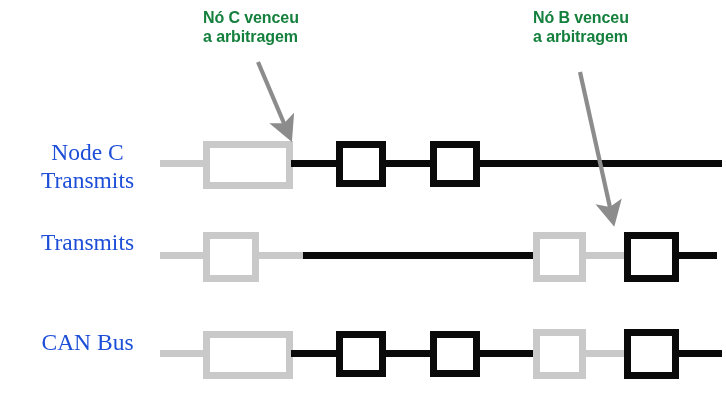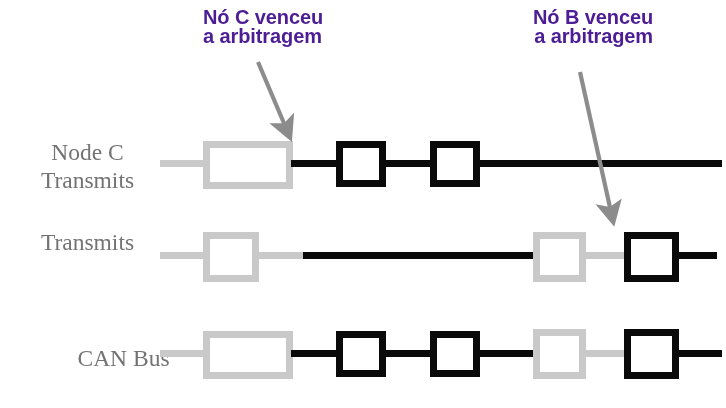--- a/index.html
+++ b/index.html
@@ -14,34 +14,34 @@
     background: #ffffff;
     overflow: hidden;
     font-family: "Liberation Serif", serif;
   }
 
   
   .callout {
     position: absolute;
     font-family: "Liberation Sans", sans-serif;
     font-weight: bold;
-    font-size: 20px;
+    font-size: 16px;
     line-height: 19px;
-    color: #4c1d95;
+    color: #15803d;
     white-space: nowrap;
     letter-spacing: -0.1px;
   }
 
   
   .rowlabel {
     position: absolute;
     font-family: "Liberation Serif", serif;
     font-size: 23.5px;
     line-height: 28px;
-    color: #737373;
+    color: #1d4ed8;
     text-align: center;
     width: 175px;
     left: 0;
   }
   .rowlabel span { display: block; }
 
   
   .seg {
     position: absolute;
     box-sizing: border-box;
@@ -103,21 +103,21 @@
     <div class="seg line-gray" style="left:160px; top:252px; width:45px;"></div>
     <div class="seg box-gray" style="left:203px; top:232px; width:56px; height:50px;"></div>
     <div class="seg line-gray" style="left:257px; top:252px; width:48px;"></div>
     <div class="seg line-black" style="left:303px; top:252px; width:232px;"></div>
     <div class="seg box-gray" style="left:533px; top:232px; width:53px; height:50px;"></div>
     <div class="seg line-gray" style="left:584px; top:252px; width:42px;"></div>
     <div class="seg box-black" style="left:624px; top:232px; width:55px; height:50px;"></div>
     <div class="seg line-black" style="left:677px; top:252px; width:40px;"></div>
   </div>
 
-  <div class="rowlabel" style="top:344px;padding-left:36px;">
+  <div class="rowlabel" style="top:328px;">
     <span>CAN Bus</span>
   </div>
 
   <div>
     <div class="seg line-gray" style="left:160px; top:350px; width:45px;"></div>
     <div class="seg box-gray" style="left:203px; top:331px; width:90px; height:48px;"></div>
     <div class="seg line-black" style="left:291px; top:350px; width:47px;"></div>
     <div class="seg box-black" style="left:336px; top:331px; width:50px; height:46px;"></div>
     <div class="seg line-black" style="left:384px; top:350px; width:48px;"></div>
     <div class="seg box-black" style="left:430px; top:331px; width:50px; height:46px;"></div>
@@ -126,21 +126,21 @@
     <div class="seg line-gray" style="left:584px; top:350px; width:42px;"></div>
     <div class="seg box-black" style="left:624px; top:329px; width:55px; height:50px;"></div>
     <div class="seg line-black" style="left:677px; top:350px; width:45px;"></div>
   </div>
 
   <div class="callout" style="left:203px; top:8px;">
     <div>Nó C venceu</div>
     <div>a arbitragem</div>
   </div>
 
-  <div class="callout" style="left:533px; top:8px;text-align:right;">
+  <div class="callout" style="left:533px; top:8px;">
     <div>Nó B venceu</div>
     <div>a arbitragem</div>
   </div>
 
   <svg class="arrow-svg" viewBox="0 0 726 408">
     <defs>
       <marker id="ah" markerWidth="7" markerHeight="7" refX="2.6" refY="3.2" orient="auto" markerUnits="strokeWidth">
         <path d="M0,0 L6.2,3.2 L0,6.4 L1.4,3.2 Z" fill="#8c8c8c"></path>
       </marker>
     </defs>

